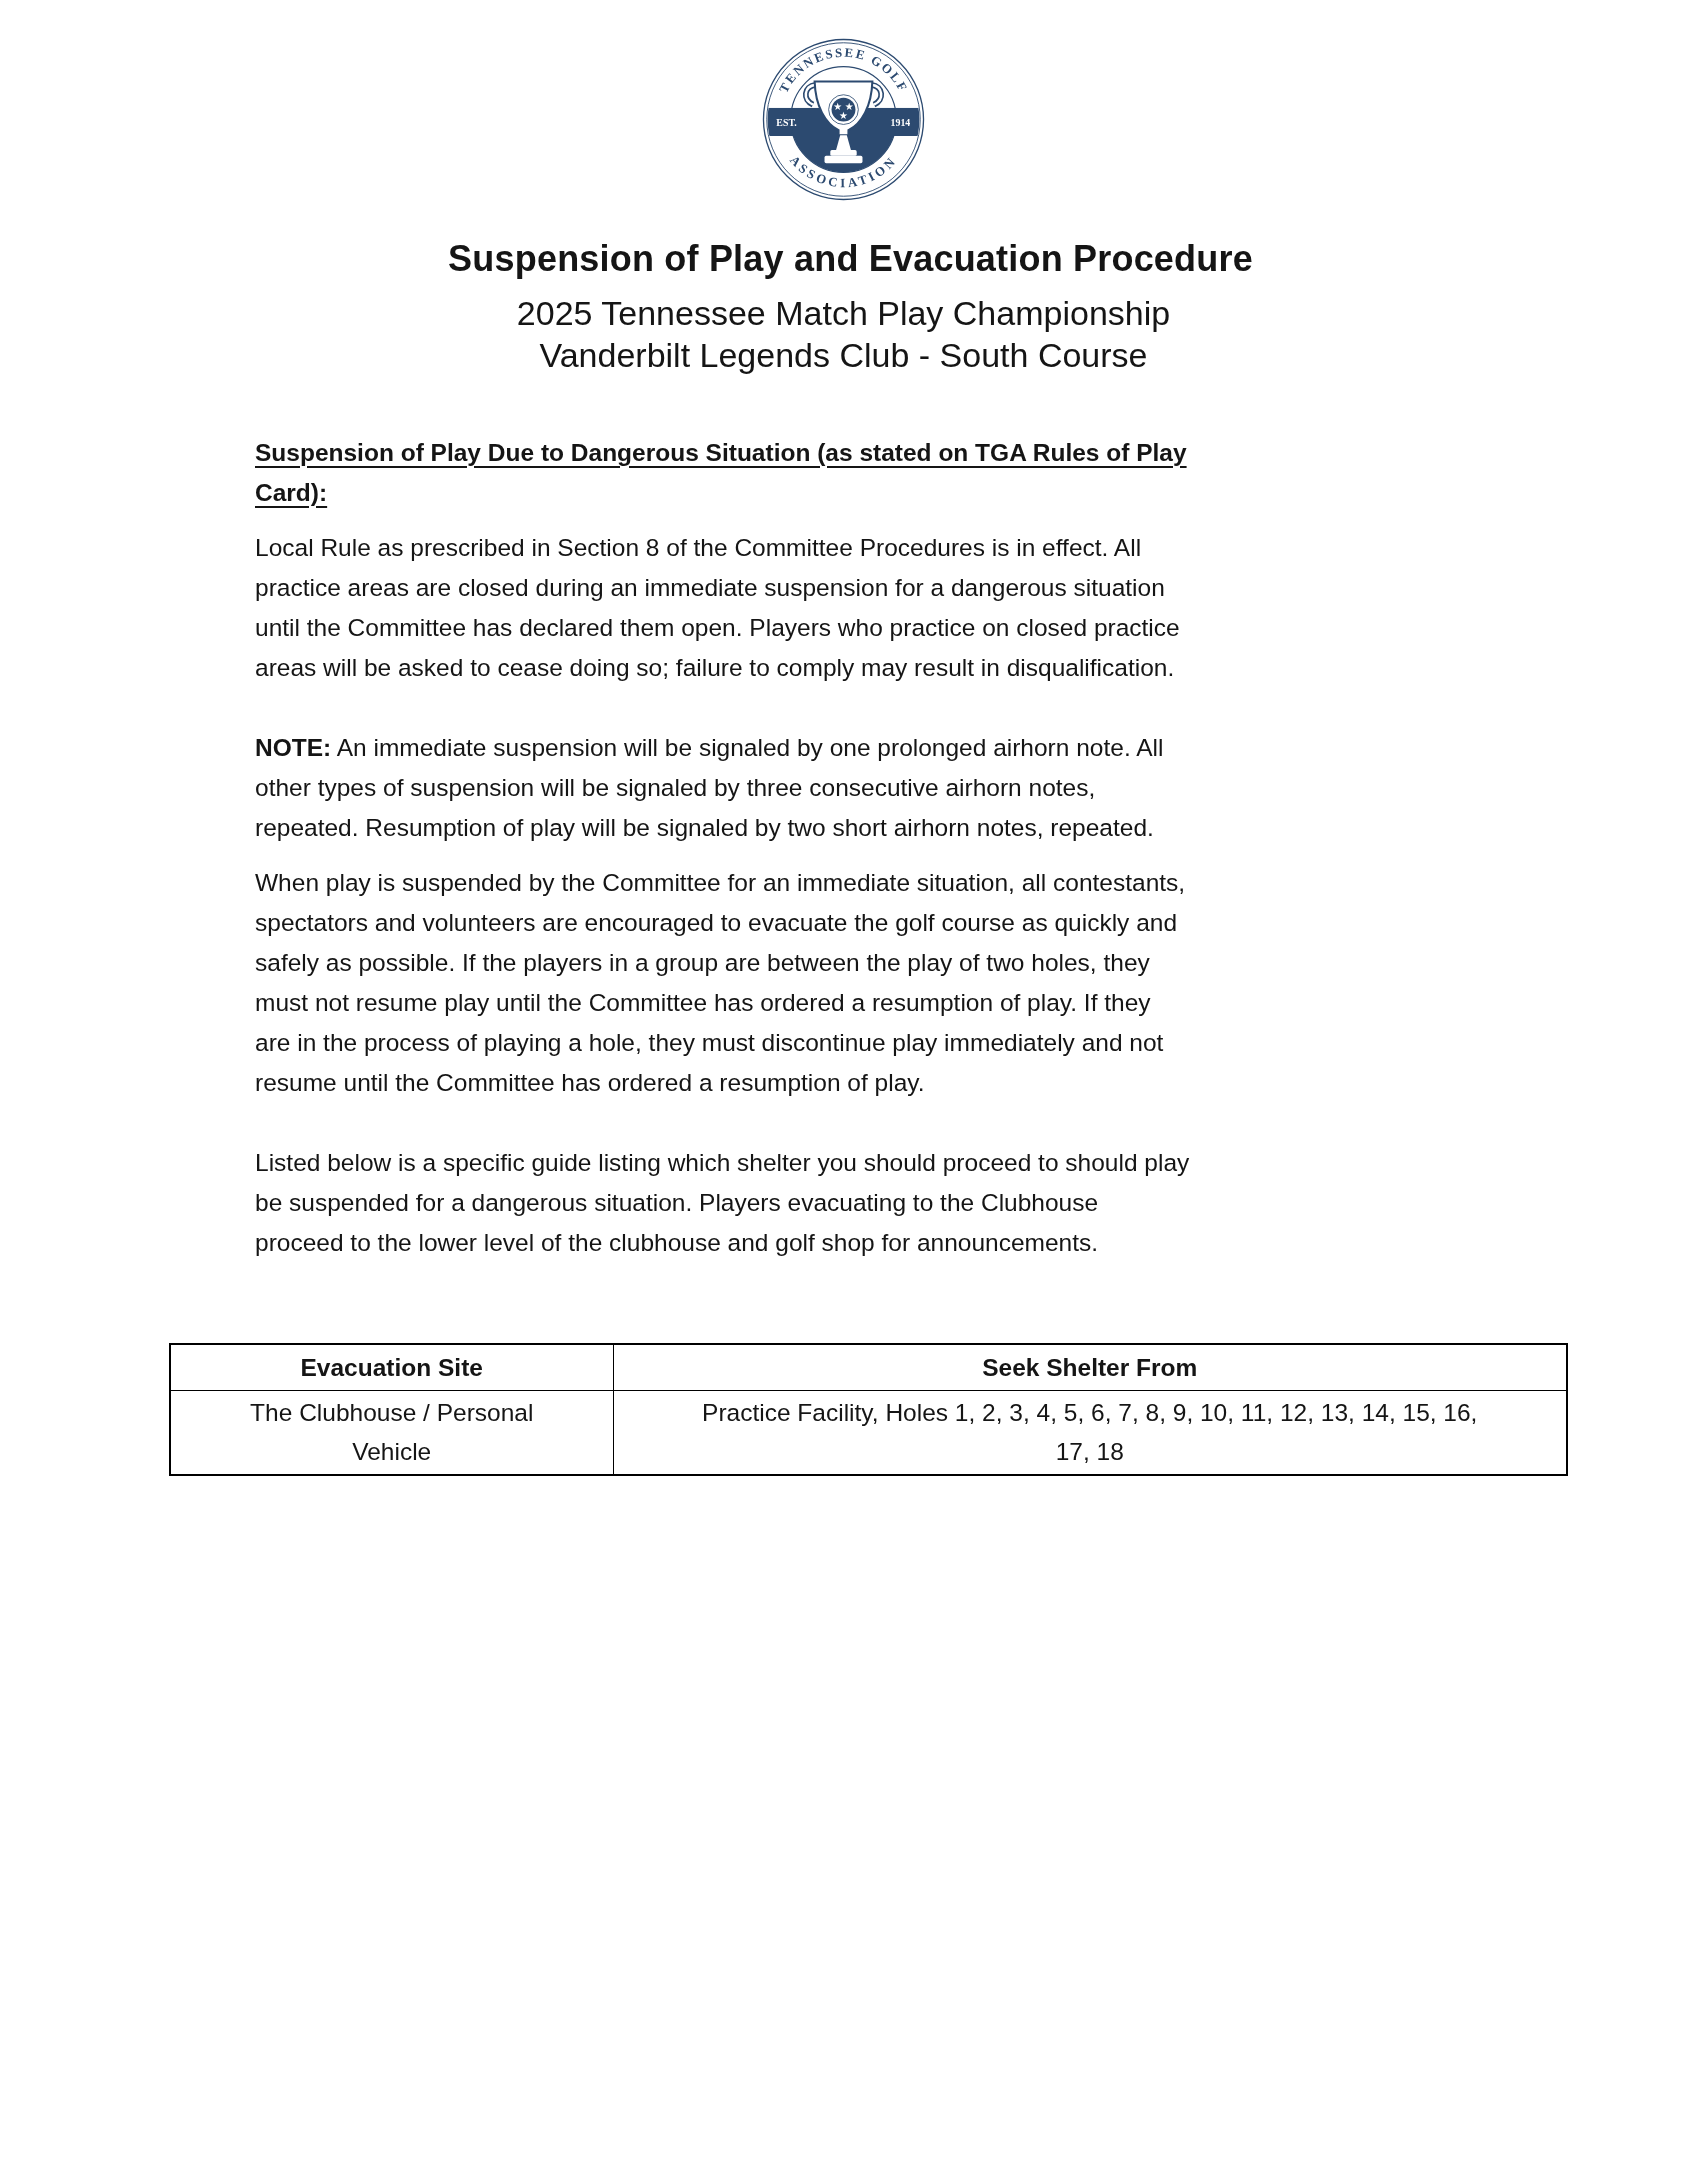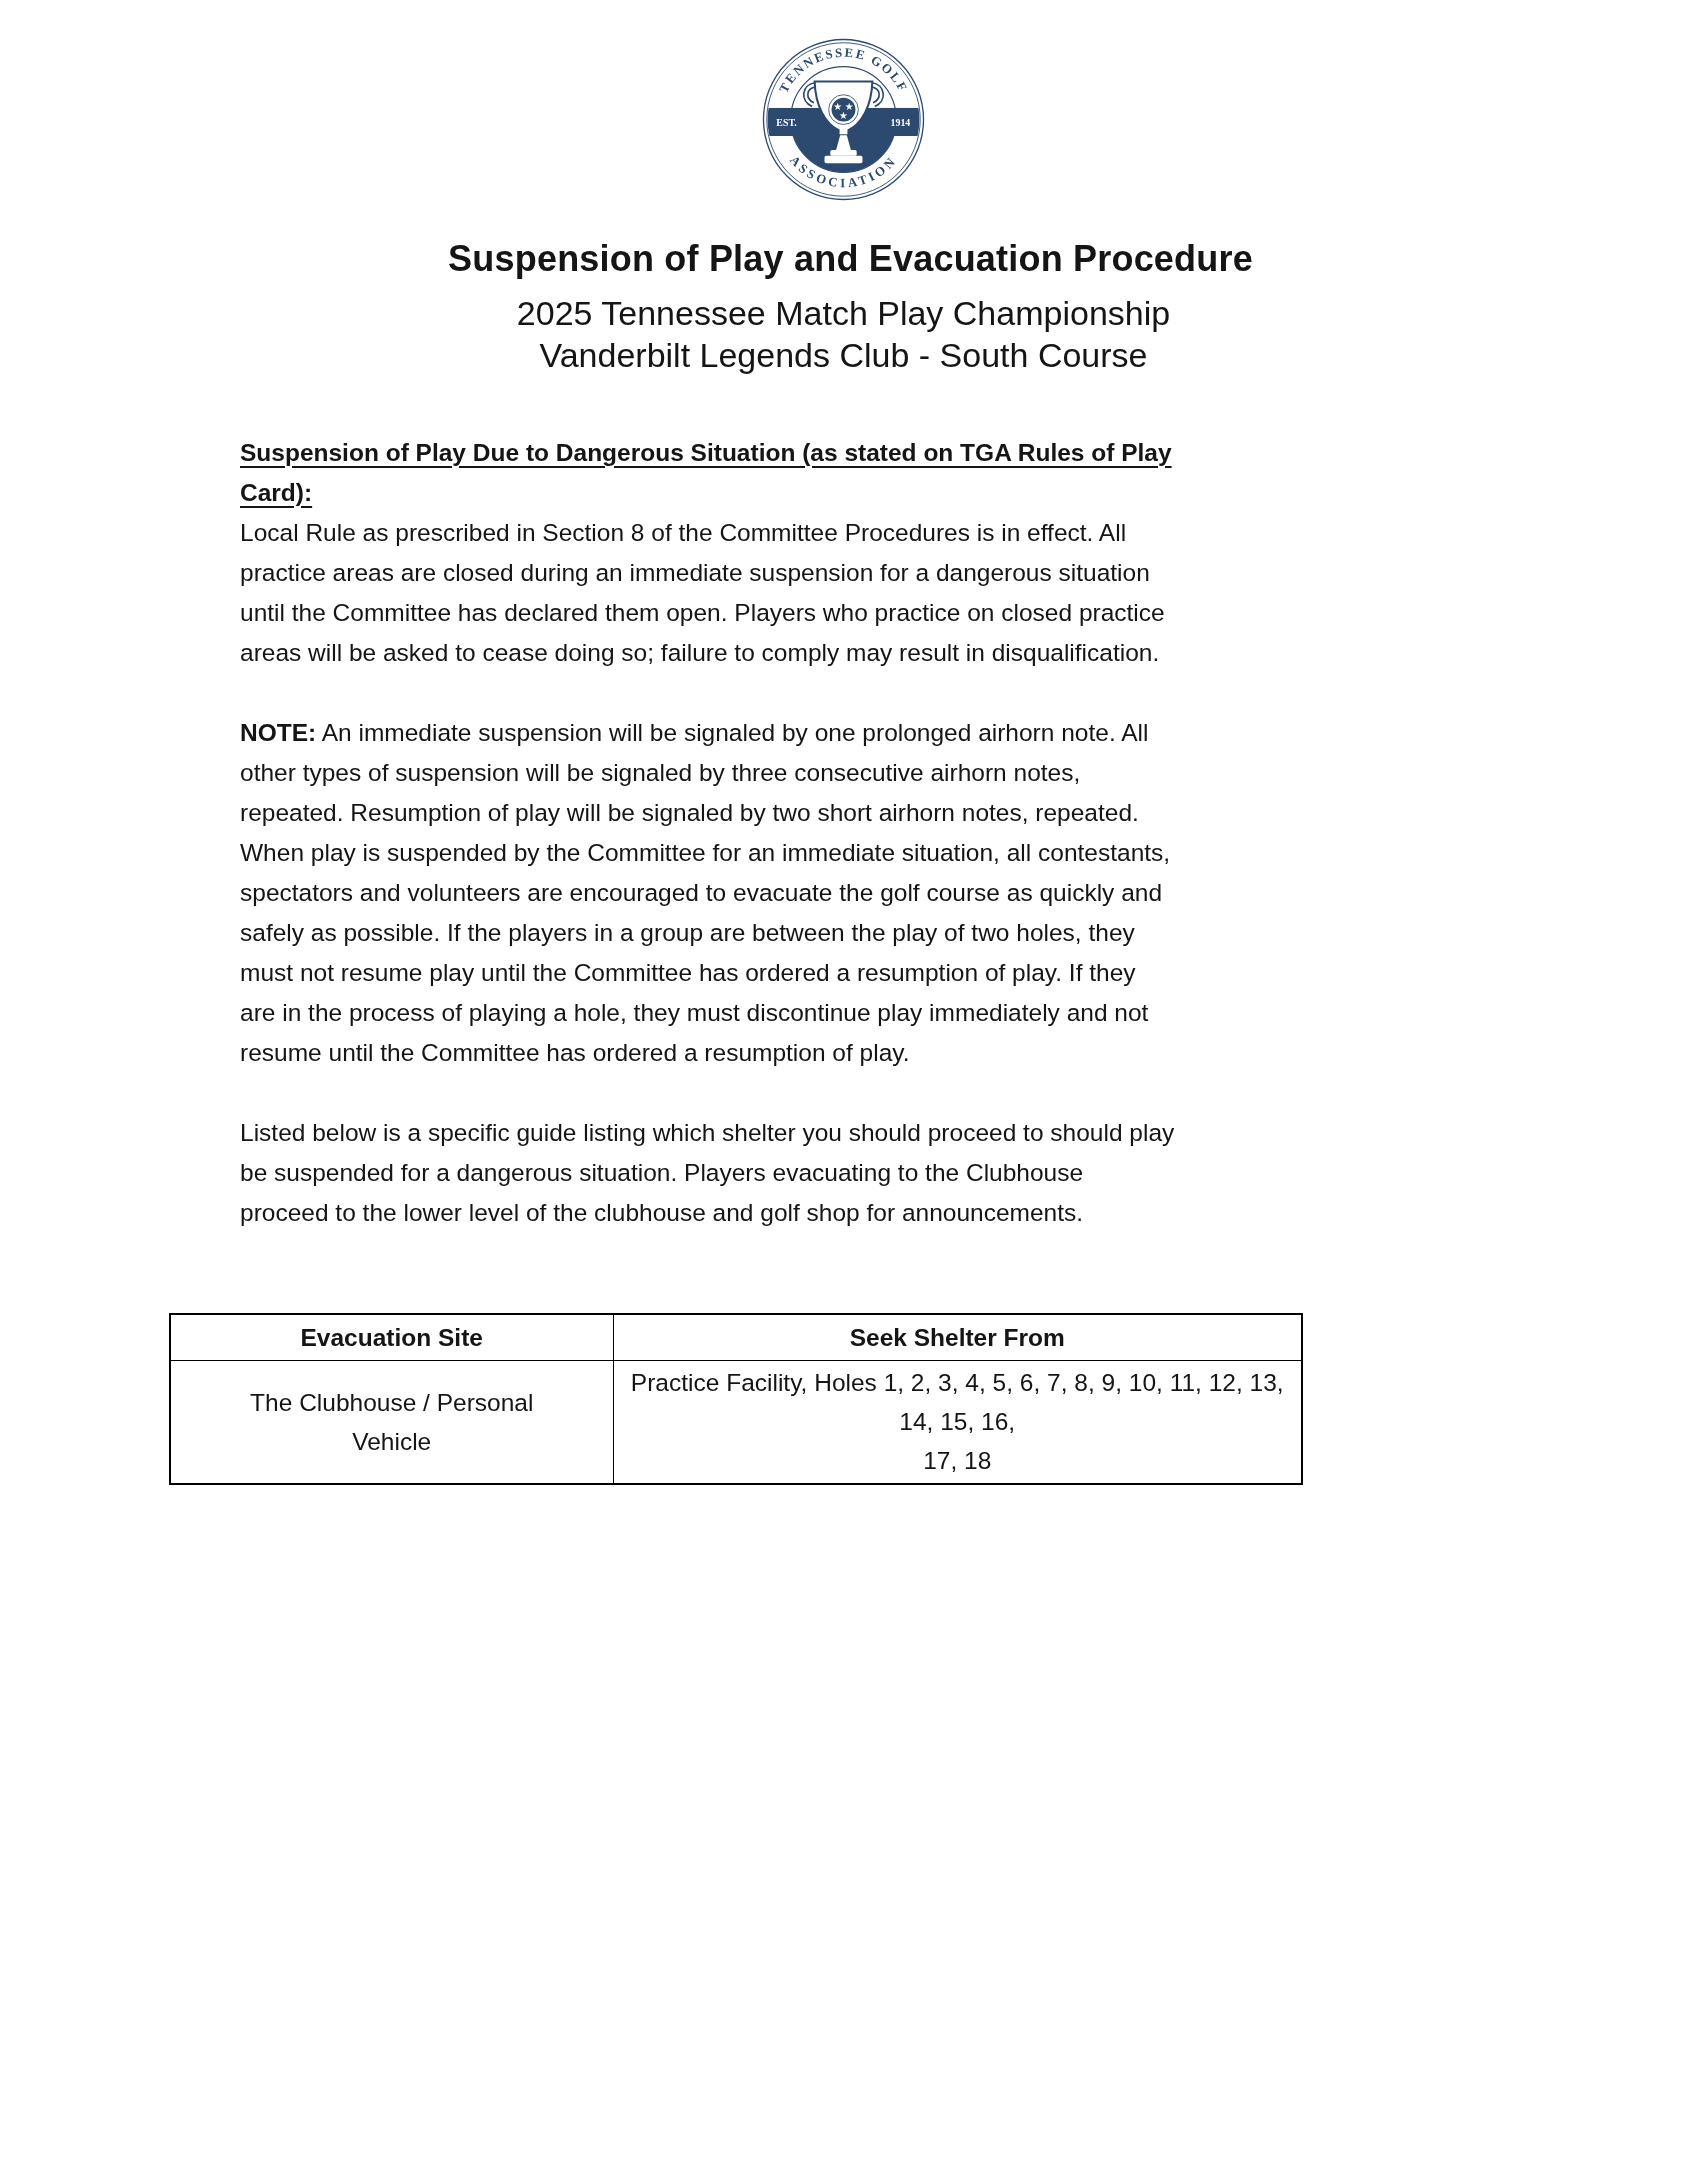--- a/index.html
+++ b/index.html
@@ -54,35 +54,35 @@
     line-height: 42px;
     font-weight: 400;
   }
   .content {
     width: 1210px;
     margin: 57px 0 0 240px;
     font-size: 24.5px;
     line-height: 40px;
   }
   .para, .sec-heading {
-    margin: 0;
+    margin: 15px;
     white-space: pre-line;
   }
   .sec-heading {
     font-size: 24.5px;
     font-weight: bold;
     text-decoration: underline;
     text-decoration-thickness: 2.1px;
     text-underline-offset: 5px;
   }
   .gap-top { margin-top: 40px; }
   .note-label { font-weight: bold; }
   .evac-table {
     margin: 80px 0 13px 169px;
-    width: 1134px;
+    width: 1399px;
     border-collapse: collapse;
     border: 2.5px solid var(--border);
     text-align: center;
     font-size: 24.5px;
   }
   .evac-table th {
     border: 1.7px solid var(--border);
     font-weight: bold;
     padding: 4.2px 8.4px;
     line-height: 37px;

